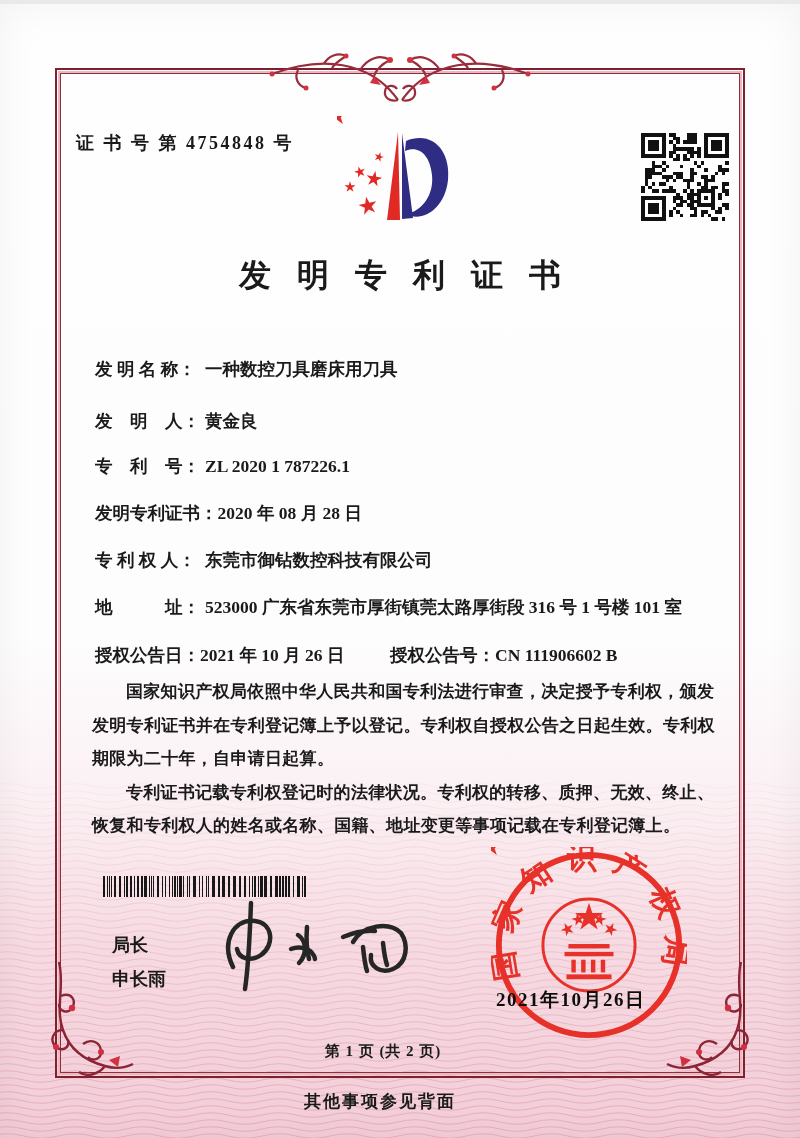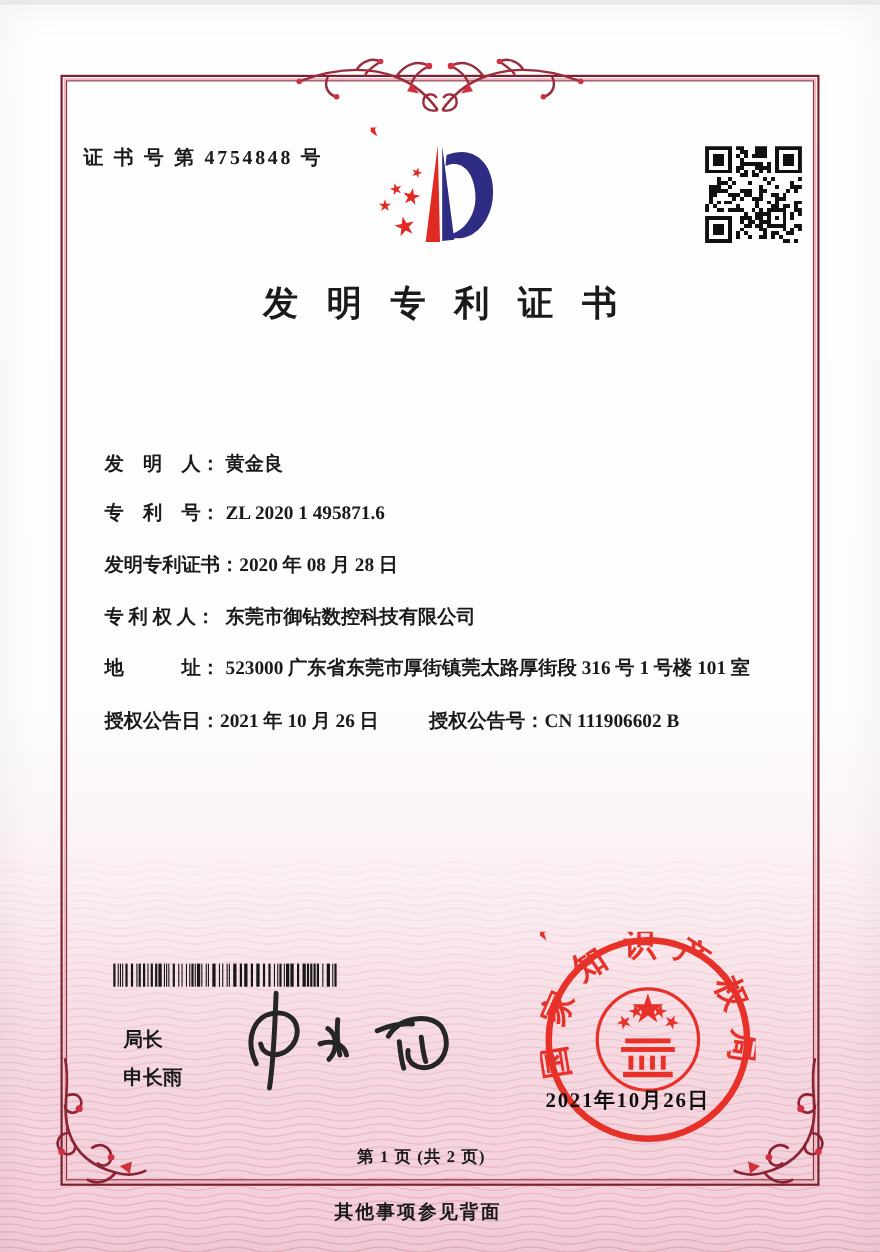--- a/index.html
+++ b/index.html
@@ -359,40 +359,47 @@
       <rect x="0" y="18" width="7" height="7" fill="#111"></rect>
       <rect x="1" y="19" width="5" height="5" fill="#fff"></rect>
       <rect x="2" y="20" width="3" height="3" fill="#111"></rect>
       <rect x="16" y="16" width="5" height="5" fill="#111"></rect>
       <rect x="17" y="17" width="3" height="3" fill="#fff"></rect>
       <rect x="18" y="18" width="1" height="1" fill="#111"></rect>
     </svg>
 
   <div class="title">发明专利证书</div>
 
+  <div class="row" style="top:352px">
+    <span class="lbl">发 明 名 称：</span><span class="val">一种数控刀具磨床用刀具</span>
+  </div>
   <div class="row" style="top:404px">
     <span class="lbl">发　明　人：</span><span class="val">黄金良</span>
   </div>
   <div class="row" style="top:449px">
-    <span class="lbl">专　利　号：</span><span class="val">ZL 2020 1 495871.6</span>
+    <span class="lbl">专　利　号：</span><span class="val">ZL 2020 1 787226.1</span>
   </div>
   <div class="row" style="top:496px">
     <span class="lbl">发明专利证书：</span><span class="val">2020 年 08 月 28 日</span>
   </div>
   <div class="row" style="top:543px">
     <span class="lbl">专 利 权 人：</span><span class="val">东莞市御钻数控科技有限公司</span>
   </div>
   <div class="row" style="top:590px">
     <span class="lbl">地　　　址：</span><span class="addr-val">523000 广东省东莞市厚街镇莞太路厚街段 316 号 1 号楼 101 室</span>
   </div>
   <div class="row" style="top:638px">
     <span class="lbl" style="min-width:0">授权公告日：</span><span class="val">2021 年 10 月 26 日</span>
     <span class="grant2"><span class="lbl" style="min-width:0">授权公告号：</span><span class="val">CN 111906602 B</span></span>
   </div>
 
+  <div class="paras">
+    <p>国家知识产权局依照中华人民共和国专利法进行审查，决定授予专利权，颁发发明专利证书并在专利登记簿上予以登记。专利权自授权公告之日起生效。专利权期限为二十年，自申请日起算。</p>
+    <p>专利证书记载专利权登记时的法律状况。专利权的转移、质押、无效、终止、恢复和专利权人的姓名或名称、国籍、地址变更等事项记载在专利登记簿上。</p>
+  </div>
 
   <div class="barcode" id="barcode">
       <span style="width: 2px; background: rgb(23, 23, 23);"></span>
       <span style="width: 2px; background: transparent;"></span>
       <span style="width: 1px; background: rgb(23, 23, 23);"></span>
       <span style="width: 1px; background: transparent;"></span>
       <span style="width: 1px; background: rgb(23, 23, 23);"></span>
       <span style="width: 1px; background: transparent;"></span>
       <span style="width: 1px; background: rgb(23, 23, 23);"></span>
       <span style="width: 2px; background: transparent;"></span>

